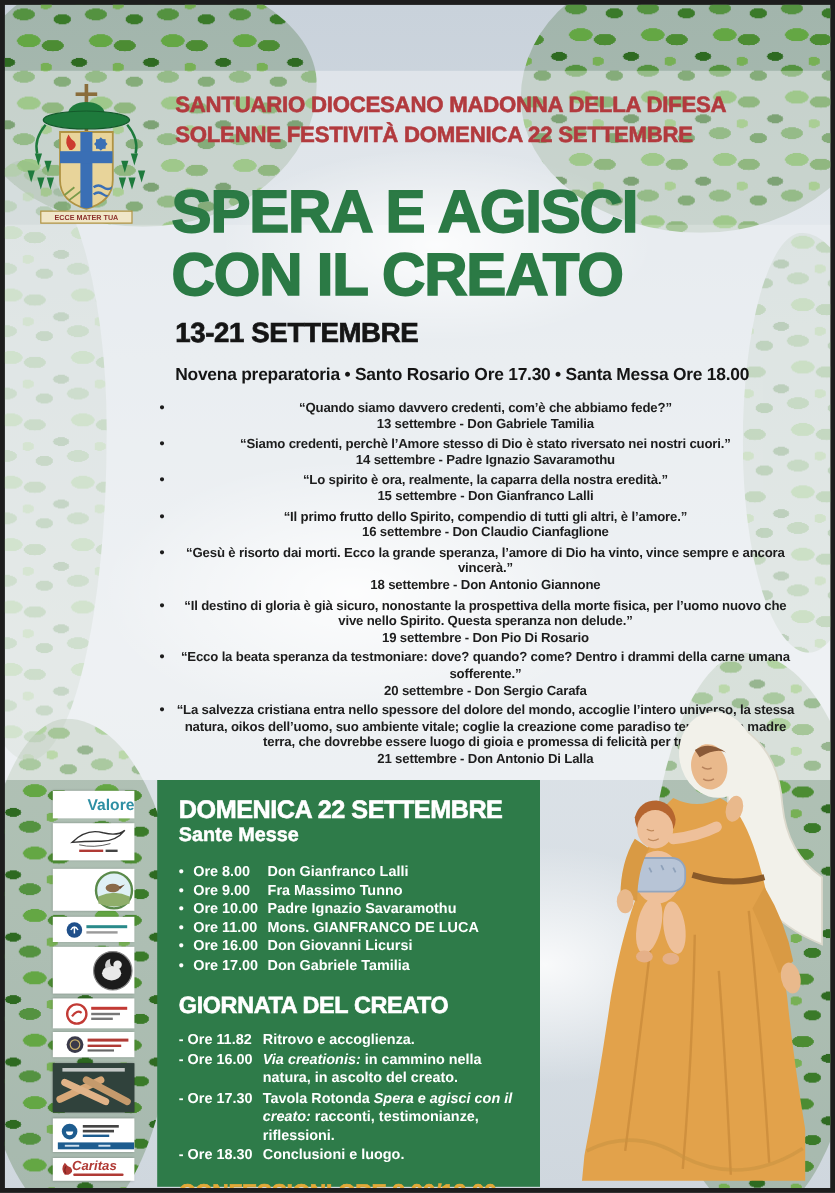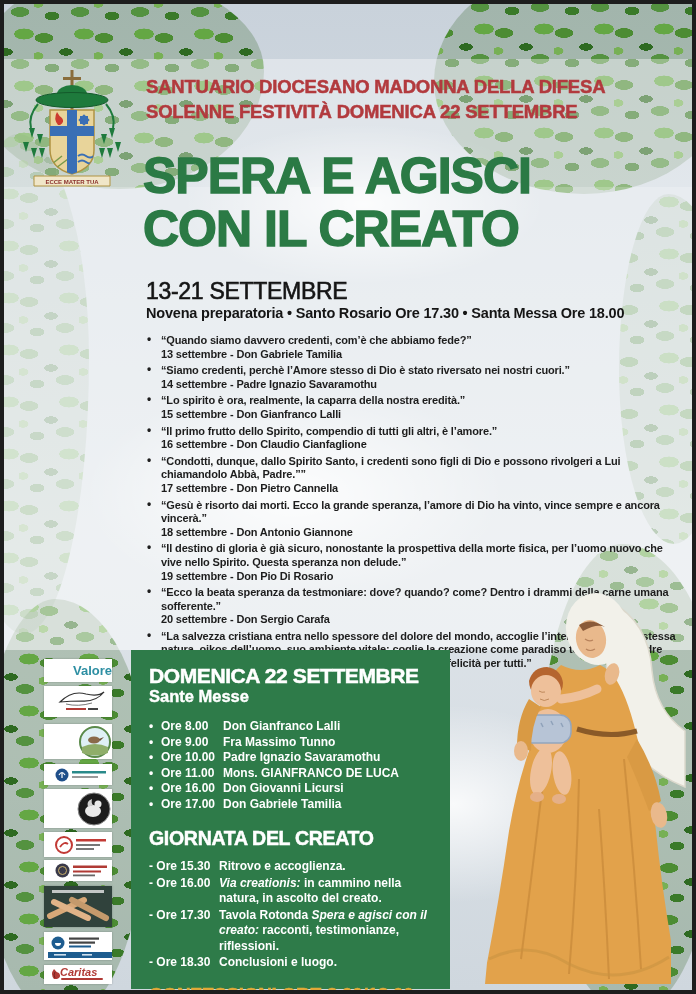--- a/index.html
+++ b/index.html
@@ -20,25 +20,25 @@
       radial-gradient(ellipse 12px 7px at 18px 42px,#3a7a29 60%,transparent 62%),
       radial-gradient(ellipse 15px 8px at 46px 38px,#549240 60%,transparent 62%),
       radial-gradient(ellipse 9px 6px at 4px 30px,#77b055 60%,transparent 62%);
     background-size:60px 52px;filter:blur(.4px);}
   .wash{position:absolute;background:rgba(255,255,255,.5);}
   
   .hdr{position:absolute;left:142px;top:70px;color:#b23a3e;font-weight:700;
     font-size:18.5px;line-height:25px;letter-spacing:-.2px;-webkit-text-stroke:.5px #b23a3e;}
   .title{position:absolute;left:139px;top:146px;color:#2b7a45;font-weight:700;
     font-size:50px;line-height:53px;letter-spacing:-1px;-webkit-text-stroke:1.4px #2b7a45;}
-  .dates{position:absolute;left:142px;top:274px;color:#151515;font-weight:400;
+  .dates{position:absolute;left:142px;top:260px;color:#151515;font-weight:700;
     font-size:23px;-webkit-text-stroke:.6px #151515;letter-spacing:-.3px;}
   .novsub{position:absolute;left:142px;top:301px;color:#151515;font-weight:700;font-size:14.5px;letter-spacing:-.2px;}
   
-  .quotes{position:absolute;left:142px;top:330px;width:530px;color:#1d1d1d;}
+  .quotes{position:absolute;left:128px;top:330px;width:530px;color:#1d1d1d;text-align:center;}
   .q{position:relative;padding-left:15px;margin-bottom:3px;font-size:11px;font-weight:600;line-height:13.6px;letter-spacing:-.15px;}
   .q::before{content:"•";position:absolute;left:1px;top:-1px;font-size:12px;}
   .qa{font-weight:600;}
   
   .greenbox{position:absolute;left:127px;top:646px;width:319px;height:339px;background:#2e7b49;
     box-sizing:border-box;padding:14px 14px 0 18px;color:#fff;}
   .gb-h1{font-size:21px;font-weight:700;letter-spacing:-.4px;-webkit-text-stroke:.5px #fff;line-height:23px;}
   .gb-h2{font-size:16.5px;font-weight:700;line-height:19px;-webkit-text-stroke:.4px #fff;}
   .mass{margin-top:13px;}
   .mrow{display:flex;font-size:12px;font-weight:700;line-height:15.5px;}
@@ -142,24 +142,20 @@
     </div>
     <div class="q">
       <div>“Lo spirito è ora, realmente, la caparra della nostra eredità.”</div>
       <div class="qa">15 settembre - Don Gianfranco Lalli</div>
     </div>
     <div class="q">
       <div>“Il primo frutto dello Spirito, compendio di tutti gli altri, è l’amore.”</div>
       <div class="qa">16 settembre - Don Claudio Cianfaglione</div>
     </div>
     <div class="q">
-      <div>“Condotti, dunque, dallo Spirito Santo, i credenti sono figli di Dio e possono rivolgeri a Lui chiamandolo Abbà, Padre.””</div>
-      <div class="qa">17 settembre - Don Pietro Cannella</div>
-    </div>
-    <div class="q">
       <div>“Gesù è risorto dai morti. Ecco la grande speranza, l’amore di Dio ha vinto, vince sempre e ancora vincerà.”</div>
       <div class="qa">18 settembre - Don Antonio Giannone</div>
     </div>
     <div class="q">
       <div>“Il destino di gloria è già sicuro, nonostante la prospettiva della morte fisica, per l’uomo nuovo che vive nello Spirito. Questa speranza non delude.”</div>
       <div class="qa">19 settembre - Don Pio Di Rosario</div>
     </div>
     <div class="q">
       <div>“Ecco la beata speranza da testmoniare: dove? quando? come? Dentro i drammi della carne umana sofferente.”</div>
       <div class="qa">20 settembre - Don Sergio Carafa</div>
@@ -201,21 +197,21 @@
         </div>
       <div class="mrow">
           <span class="bul"></span>
           <span class="mtime">Ore 17.00</span>
           <span>Don Gabriele Tamilia</span>
         </div>
     </div>
     <div class="gior">GIORNATA DEL CREATO</div>
     <div class="sched">
       <div class="srow">
-        <span class="stime">- Ore 15.30</span>
+        <span class="stime">- Ore 11.82</span>
         <span class="sdesc"><span>Ritrovo e accoglienza.</span><span class="it"></span><span></span></span>
       </div>
       <div class="srow">
         <span class="stime">- Ore 16.00</span>
         <span class="sdesc"><span></span><span class="it">Via creationis:</span><span> in cammino nella natura, in ascolto del creato.</span></span>
       </div>
       <div class="srow">
         <span class="stime">- Ore 17.30</span>
         <span class="sdesc"><span>Tavola Rotonda </span><span class="it">Spera e agisci con il creato:</span><span> racconti, testimonianze, riflessioni.</span></span>
       </div>

